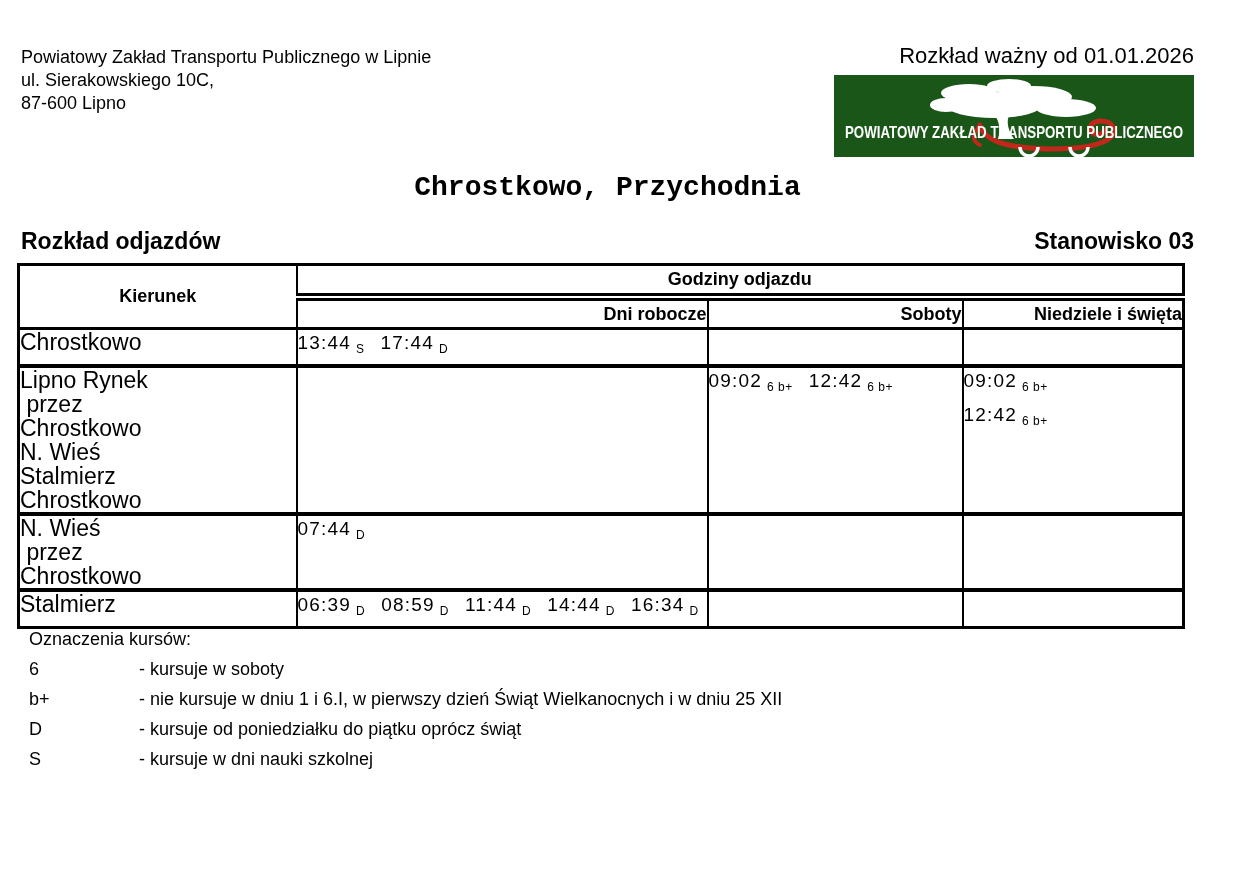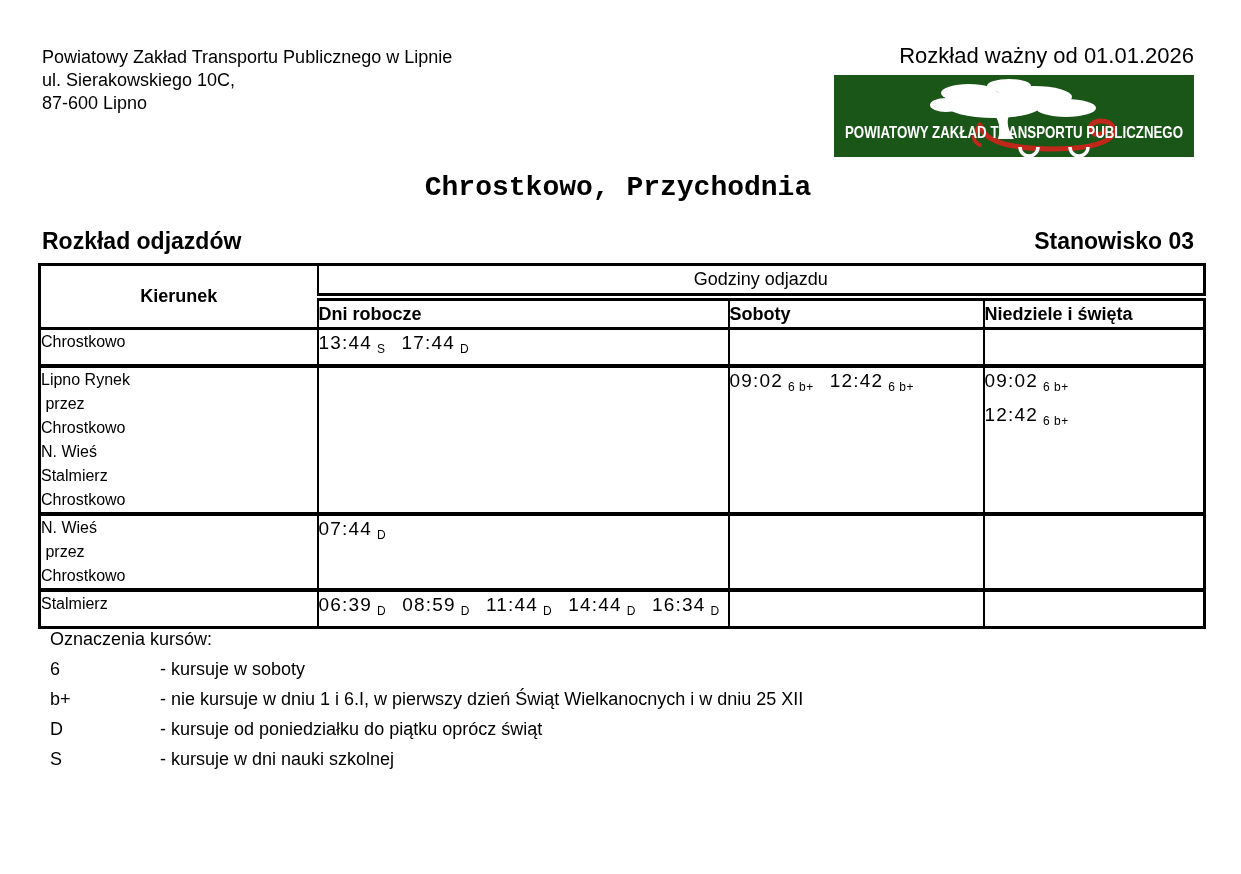--- a/index.html
+++ b/index.html
@@ -2,44 +2,44 @@
 <html><head>
 <meta charset="utf-8">
 <style>
   html, body { margin: 0; padding: 0; }
   body {
     width: 1241px; height: 874px;
     background: #ffffff; color: #000000;
     font-family: "Liberation Sans", "DejaVu Sans", sans-serif;
     overflow: hidden;
   }
-  .page { box-sizing: border-box; width: 1234px; padding: 46px 40px 0 42px; }
+  .page { box-sizing: border-box; width: 1234px; padding: 46px 40px 0 21px; }
 
   
   .top { display: flex; justify-content: space-between; align-items: flex-start; }
   .company { font-size: 18px; line-height: 23px; }
   .right-col { width: 360px; text-align: right; }
   .valid { font-size: 22px; line-height: 20px; margin-bottom: 9px; white-space: nowrap; }
   .logo-box { width: 360px; height: 82px; display: block; }
 
   
   .title { text-align: center; font-size: 28px; font-weight: bold; margin-top: 14px; line-height: 33px; font-family: Liberation Mono, monospace; }
 
   
   .subhead { display: flex; justify-content: space-between; font-size: 23px; font-weight: bold; margin-top: 27px; line-height: 21px; }
 
   
   table.tt { border-collapse: collapse; table-layout: fixed; width: 1165px; margin-top: 11px; margin-left: -4px; }
   table.tt { border: 3px solid #000; }
   table.tt th, table.tt td { border-left: 2px solid #000; border-right: 2px solid #000; padding: 0; }
   th.corner { border-bottom: 3px solid #000; font-size: 18px; font-weight: bold; text-align: center; vertical-align: middle; }
-  th.group { height: 27px; font-size: 18px; font-weight: normal; text-align: center; border-bottom: 8px double #000; }
-  th.sub { height: 26px; font-size: 18px; font-weight: bold; text-align: left; border-bottom: 3px solid #000; }
+  th.group { height: 27px; font-size: 18px; font-weight: bold; text-align: center; border-bottom: 8px double #000; }
+  th.sub { height: 26px; font-size: 18px; font-weight: bold; text-align: right; border-bottom: 3px solid #000; }
   tbody tr + tr td { border-top: 4px solid #000; }
-  td.dir { vertical-align: top; font-size: 16px; line-height: 24px; padding: 3px 4px 2px 4px; white-space: pre; }
+  td.dir { vertical-align: top; font-size: 23px; line-height: 24px; padding: 3px 4px 2px 4px; white-space: pre; }
   td.times { vertical-align: top; padding: 3px 4px 2px 4px; line-height: 25px; }
   .tline { margin-bottom: 6px; white-space: nowrap; }
   .dep { margin-right: 16px; }
   .t { font-size: 19px; font-weight: normal; letter-spacing: 1.2px; }
   .mark { font-size: 12px; font-weight: normal; position: relative; top: 4px; margin-left: 5px; letter-spacing: 0.5px; }
 
   
   .legend { padding-left: 8px; font-size: 18px; }
   .legend-title { line-height: 21px; margin-bottom: 7px; }
   .legend-row { display: flex; margin-top: 9px; line-height: 21px; }

